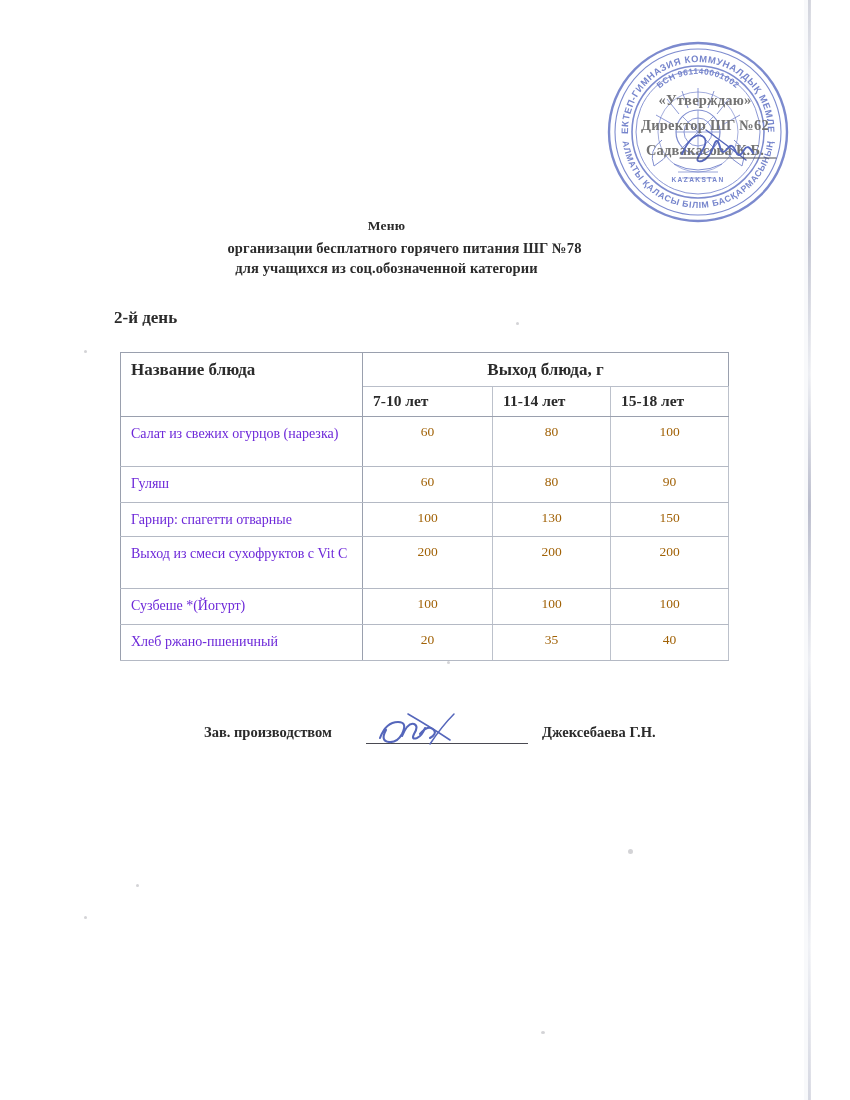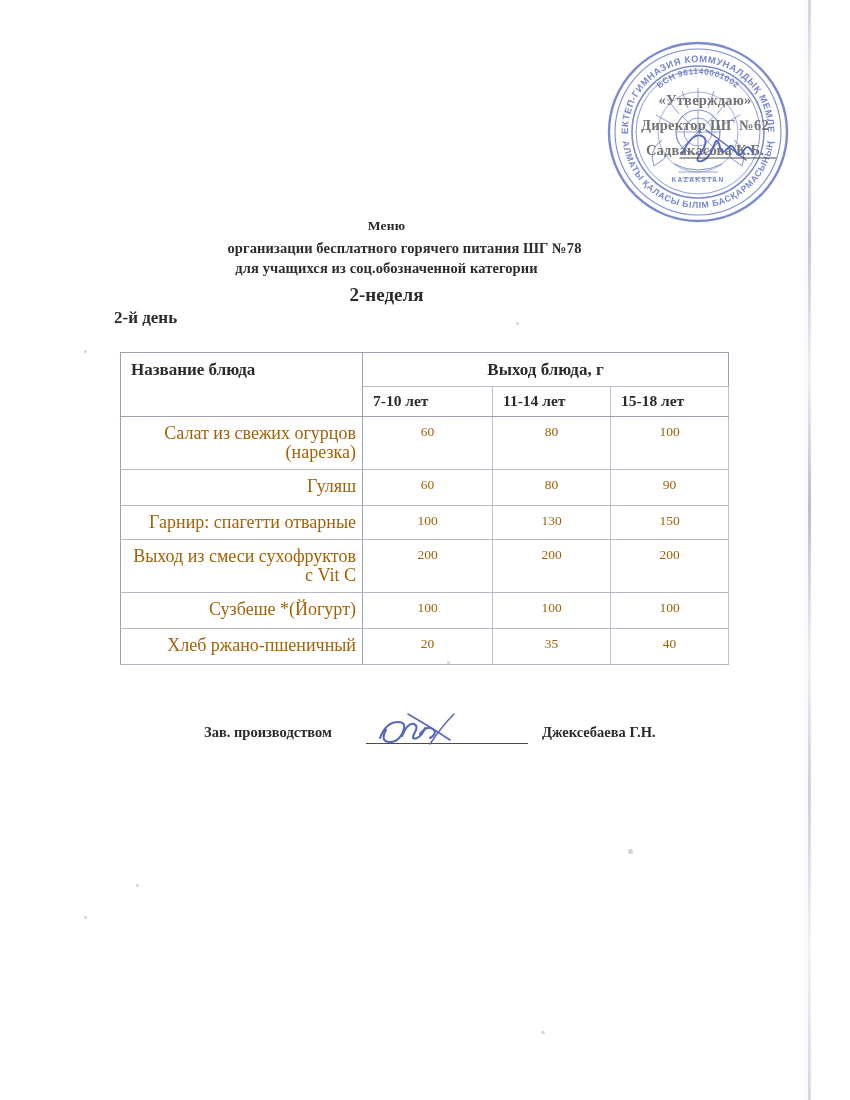--- a/index.html
+++ b/index.html
@@ -145,25 +145,24 @@
     font-size: 17px;
     padding: 7px 0 6px 0 !important;
     border-bottom: 1px solid #b9bec9 !important;
   }
   .th-age {
     font-size: 15.5px;
     padding: 5px 0 6px 10px !important;
     text-align: left !important;
   }
   .td-dish {
-    font-size: 18px;
+    font-size: 14px;
     padding: 7px 6px 7px 10px !important;
     line-height: 19px;
-    color: #a16207;
-    text-align: right;
+    color: #6d28d9;
   }
   .td-val {
     font-size: 13.5px;
     text-align: center !important;
     padding: 7px 0 7px 0 !important;
     color: #a16207;
   }
   
   .menu-table td.td-val, .menu-table th.th-age {
     border-left-color: #bcc1cb;
@@ -276,21 +275,20 @@
     <path d="M6 30 q10 -22 20 -18 q8 4 -2 18 q-6 9 2 7 q8 -3 12 -16 q3 -9 6 2 q2 9 8 1 q4 -6 8 4 q3 7 8 -2 q4 -7 9 3"></path>
     <path d="M30 6 q22 16 40 30" stroke-width="1.4"></path>
     <path d="M4 34 h96" stroke-width="1.1" stroke="#4a4a52"></path>
   </g>
 </svg>
 
 <div class="title-block">
   <div class="t-menu">Меню</div>
   <div class="t-org">организации бесплатного горячего питания ШГ №78</div>
   <div class="t-cat">для учащихся из соц.обозначенной категории</div>
-  <div class="t-week">2-неделя</div>
 </div>
 
 <div class="day-label">2-й день</div>
 
 <table class="menu-table">
   <colgroup>
     <col style="width:242px">
     <col style="width:130px">
     <col style="width:118px">
     <col style="width:118px">

